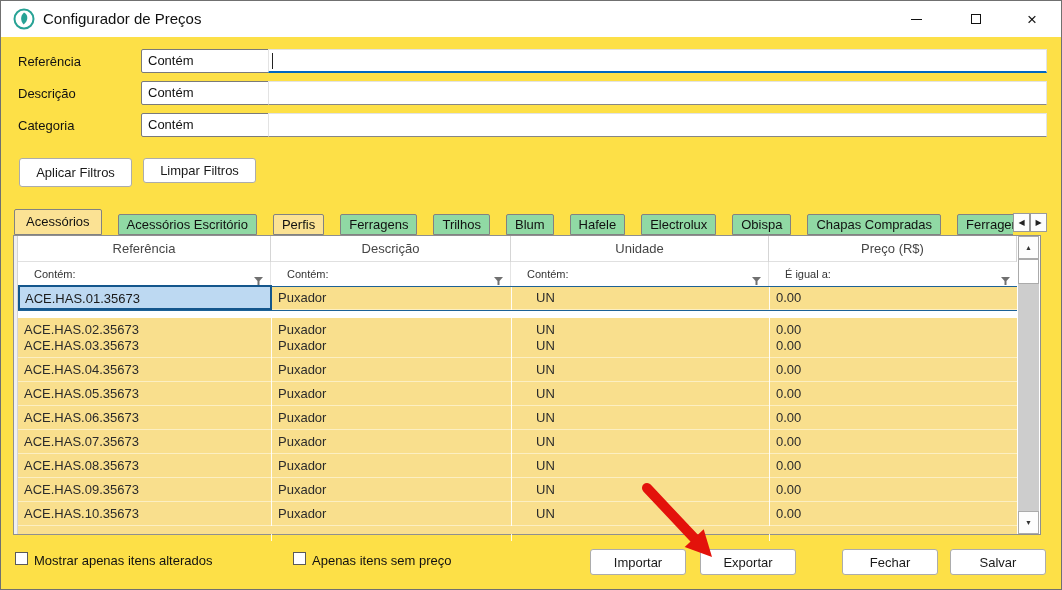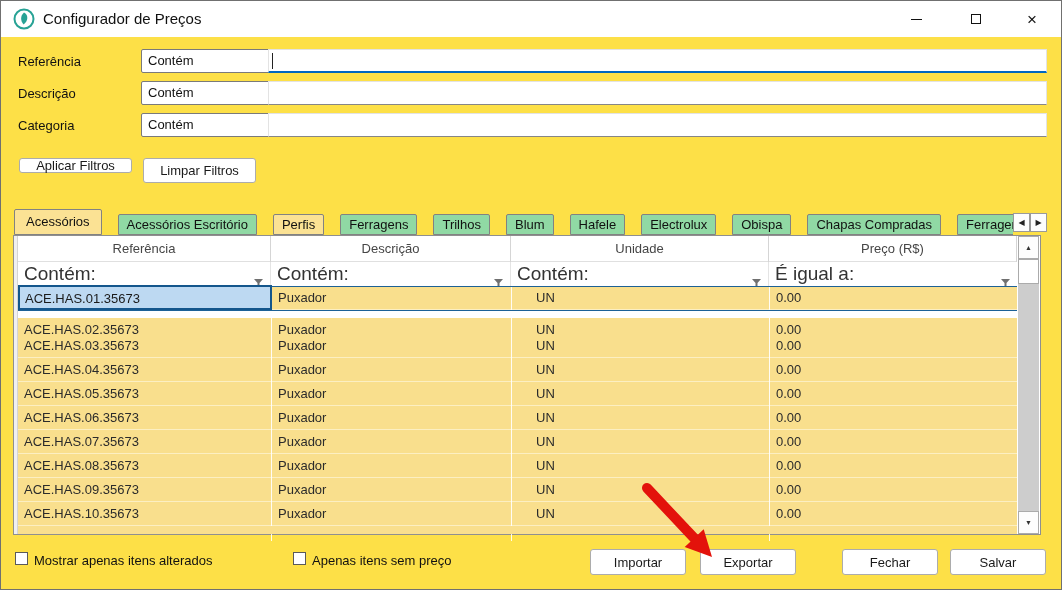--- a/index.html
+++ b/index.html
@@ -47,22 +47,22 @@
   
   .grid { position:absolute; left:12px; top:234px; width:1028px; height:300px;
           background:#FFF; border:1px solid #8F8F8F; }
   .rowhdr { position:absolute; left:0; top:0; width:4px; height:298px; background:#F0F0F0;
             border-right:1px solid #D4D4D4; }
   .ghead { position:absolute; left:4px; top:0; width:999px; height:26px; background:#FFF;
            border-bottom:1px solid #E0E0E0; }
   .ghead .hcell { position:absolute; top:0; height:26px; line-height:26px; text-align:center;
                   font-size:13px; color:#464646; border-right:1px solid #D5D5D5; }
   .gfilter { position:absolute; left:4px; top:26px; width:999px; height:24px; background:#FFF; }
-  .gfilter .fcell { position:absolute; top:0; height:24px; line-height:24px; font-size:19px;
-                    color:#333; padding-left:6px; border-right:1px solid #E4E4E4; }
+  .gfilter .fcell { position:absolute; top:0; height:24px; line-height:24px; font-size:11px;
+                    color:#333; padding-left:16px; border-right:1px solid #E4E4E4; }
   .funnel { position:absolute; right:7px; top:8px; }
   .c1 { left:0;   width:253px; }
   .c2 { left:253px; width:240px; }
   .c3 { left:493px; width:258px; }
   .c4 { left:751px; width:248px; }
   .grow { position:absolute; left:4px; width:999px; height:24px; background:#F9DF8D;
           border-bottom:1px solid #FCEFC2; }
   .grow .cell { position:absolute; top:0; height:39px; line-height:23px; font-size:13px;
                 color:#2B2B2B; padding-left:6px; overflow:hidden; white-space:nowrap; }
   .grow .cell.c2, .grow .cell.c3, .grow .cell.c4 { border-left:1px solid rgba(255,255,255,.9); }
@@ -134,21 +134,21 @@
 
   <span class="flabel" style="top:117px;">Categoria</span>
   <div class="fselect" style="top:112px;">
     <span>Contém</span>
     <span class="chev"><svg width="10" height="6">
           <polyline points="1,1 5,5 9,1" fill="none" stroke="#444" stroke-width="1.2"></polyline>
         </svg></span>
   </div>
   <div class="finput" style="top:112px;"></div>
 
-  <div class="btn" style="left:18px; top:157px; width:113px; height:15px;">Aplicar Filtros</div>
+  <div class="btn" style="left:18px; top:157px; width:113px; height:29px;">Aplicar Filtros</div>
   <div class="btn" style="left:142px; top:157px; width:113px; height:25px;">Limpar Filtros</div>
 
   <div class="tabstrip">
     <div class="tab yellow selected">Acessórios</div>
     <div class="tab green">Acessórios Escritório</div>
     <div class="tab yellow">Perfis</div>
     <div class="tab green">Ferragens</div>
     <div class="tab green">Trilhos</div>
     <div class="tab green">Blum</div>
     <div class="tab green">Hafele</div>

